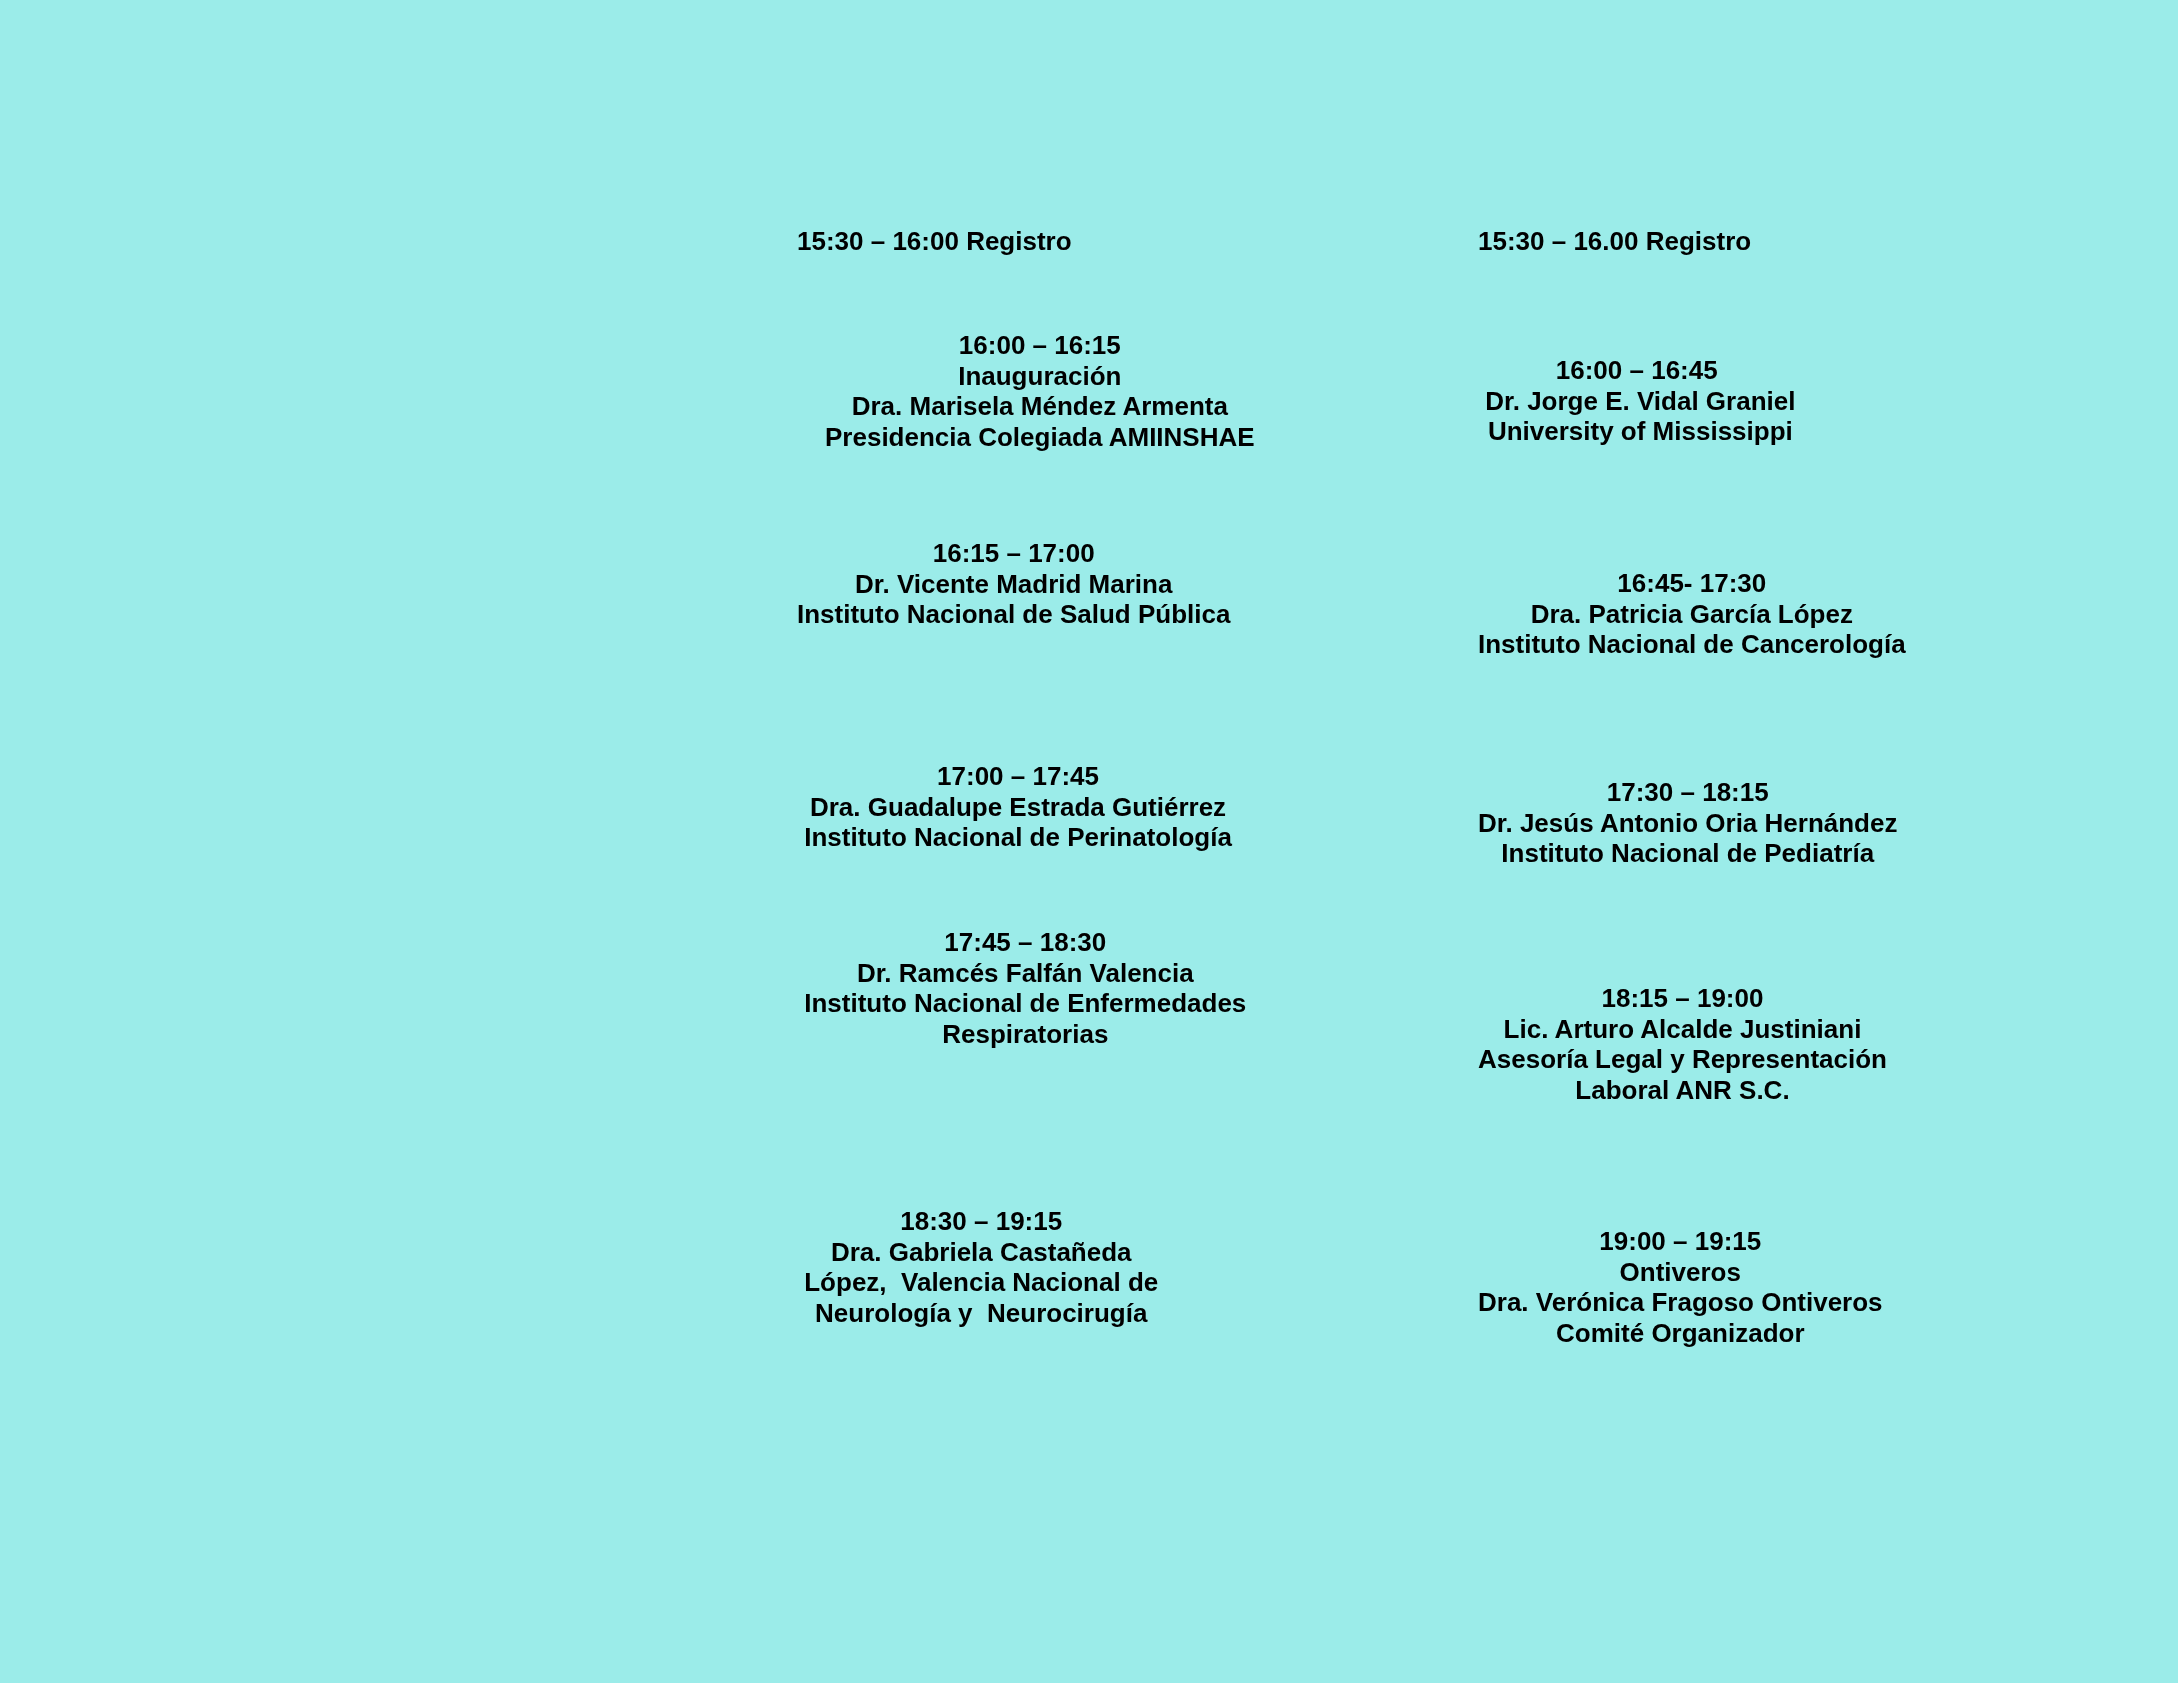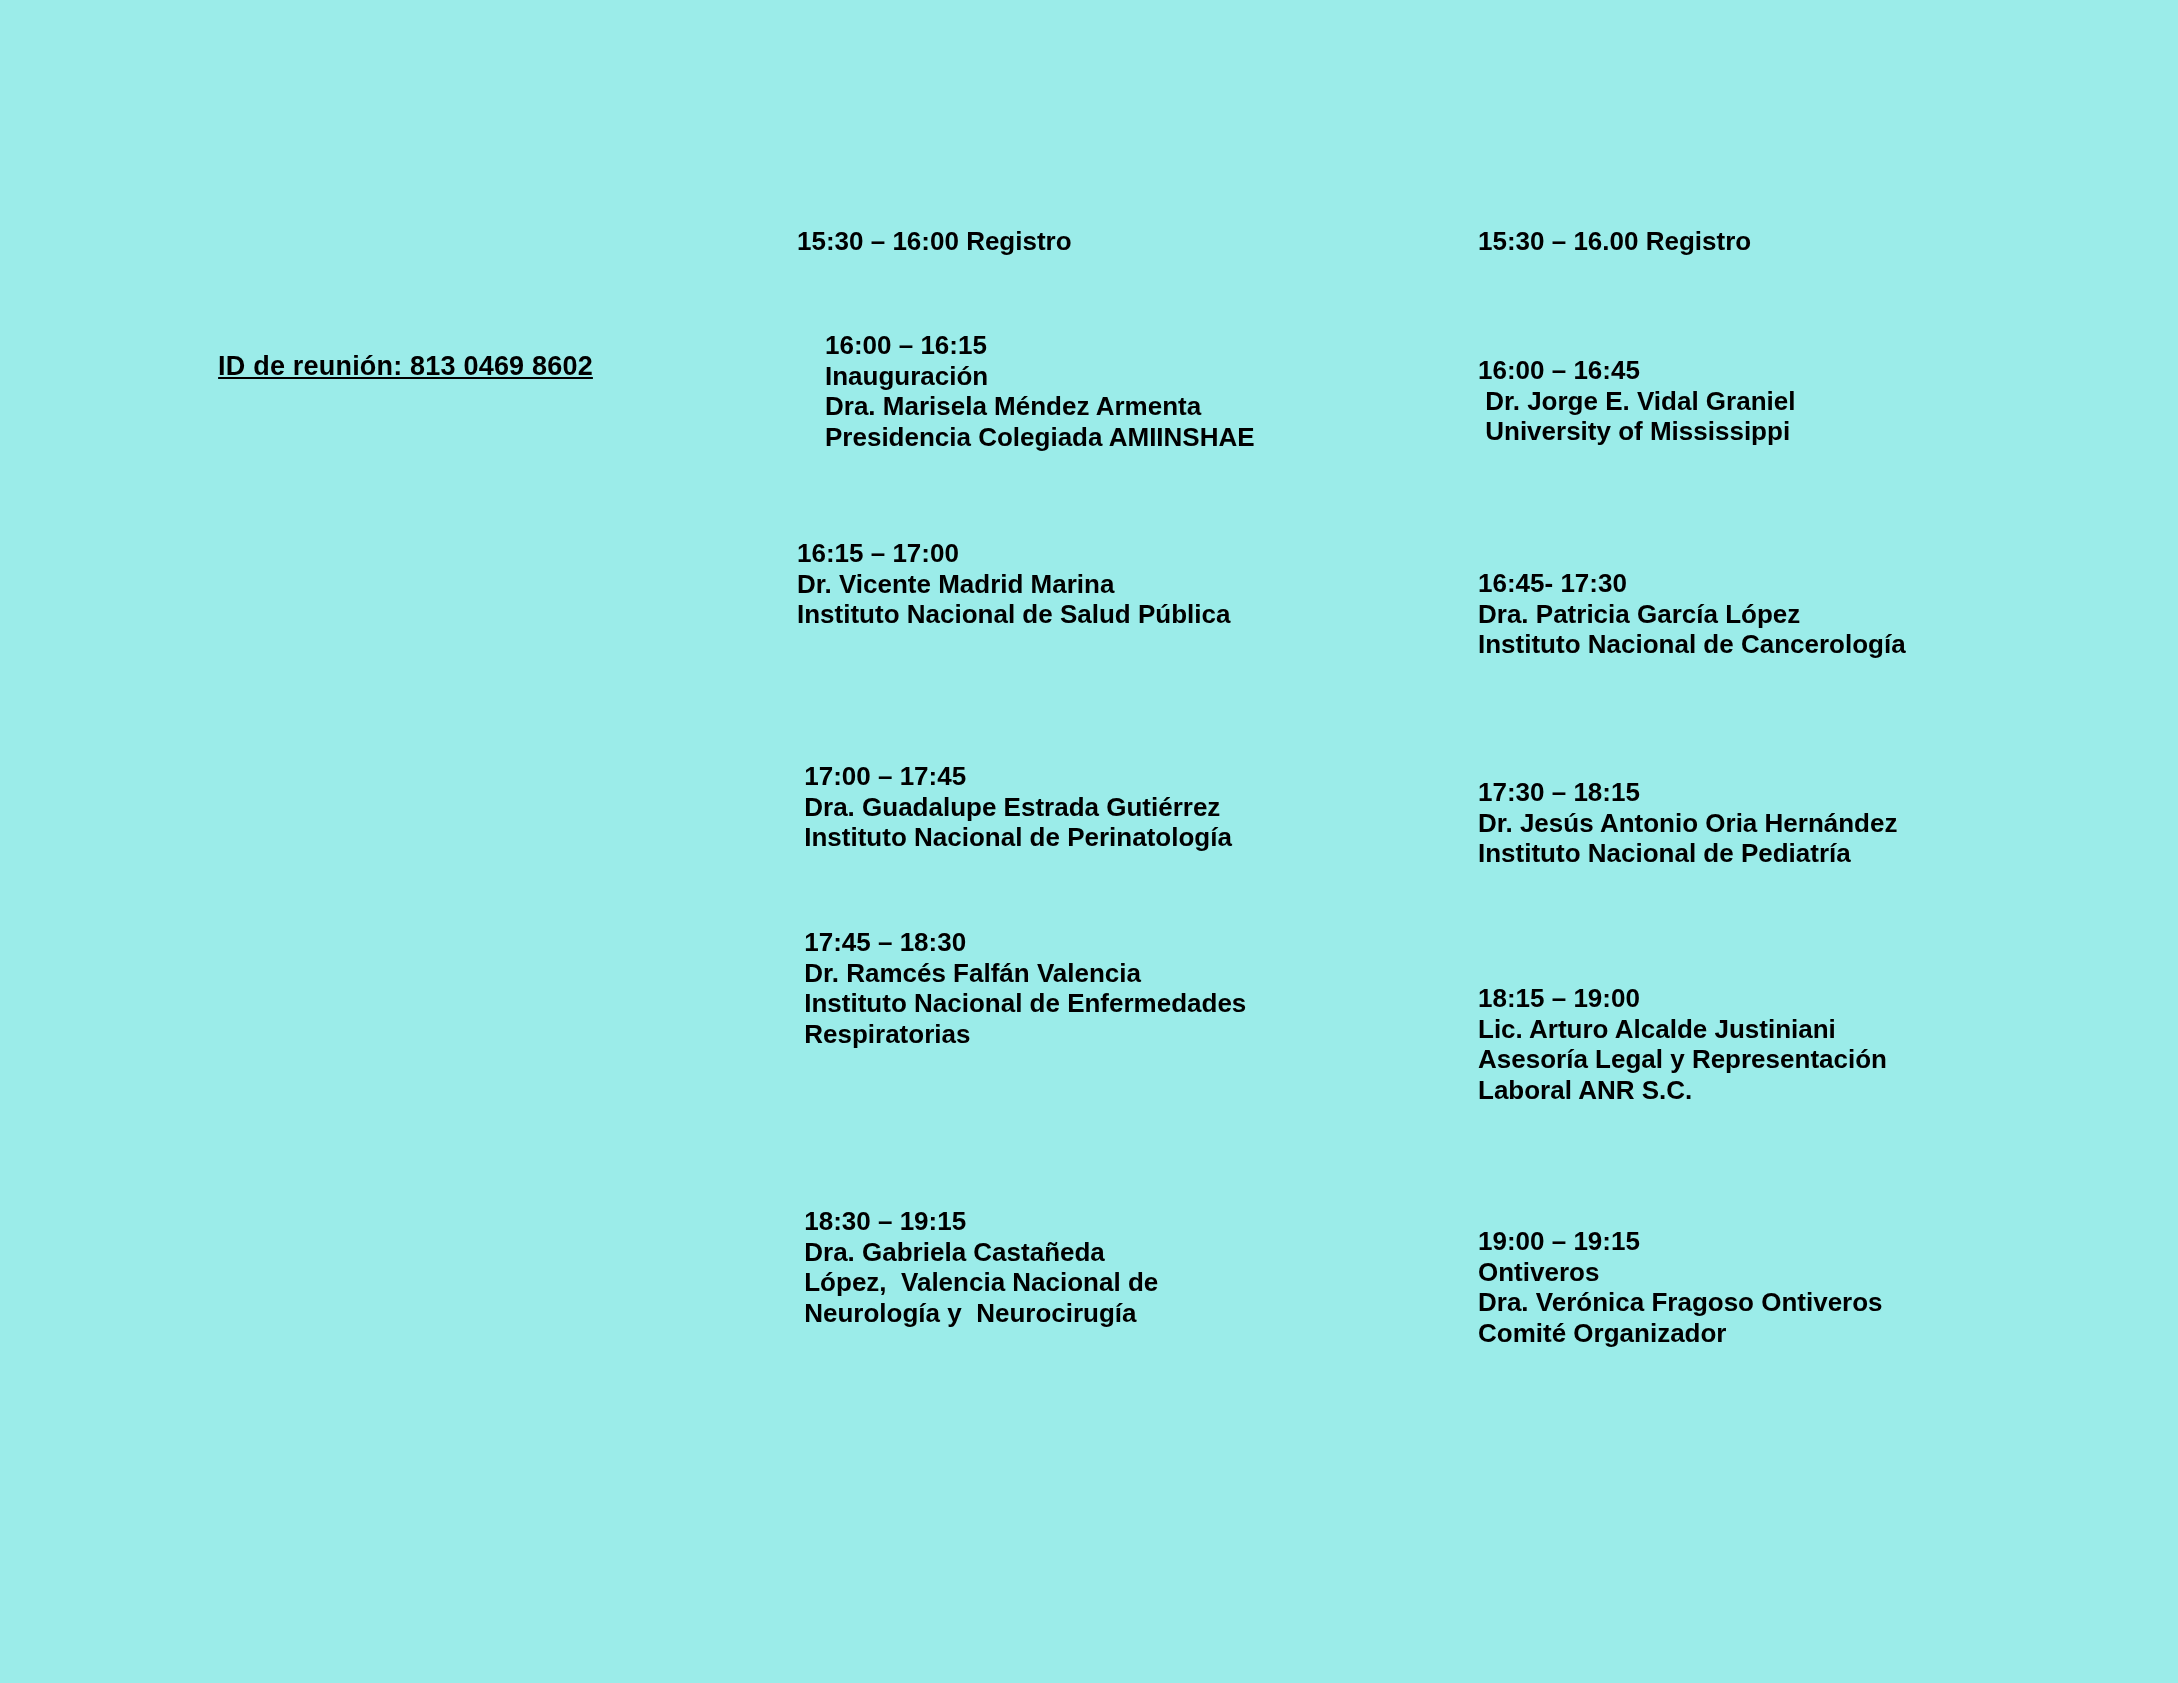--- a/index.html
+++ b/index.html
@@ -60,36 +60,34 @@
     left: 1478px;
     top: 226px;
     width: 634px;
   }
 
   .entry {
     margin-bottom: 0;
   }
   .entry .line {
     white-space: pre-wrap;
+    text-align: center;
   }
 
   
   .col-left .entry { position: absolute; left: 0; }
   .col-right .entry { position: absolute; left: 0; }
 
 </style>
 </head>
 <body>
 
 <div class="page">
 
   <div class="meeting-info">
-    <div class="meeting-line-wrap">
-      <span class="meeting-line">ID de reunión: 813 0469 8602</span>
-    </div>
   </div>
 
   <div class="column col-left" id="col-left">
       <div class="entry" style="top: 0px;">
         <div class="line">15:30 – 16:00 Registro</div>
       </div>
       <div class="entry" style="top: 104px; margin-left: 28px;">
         <div class="line">16:00 – 16:15</div>
         <div class="line">Inauguración</div>
         <div class="line">Dra. Marisela Méndez Armenta</div>

